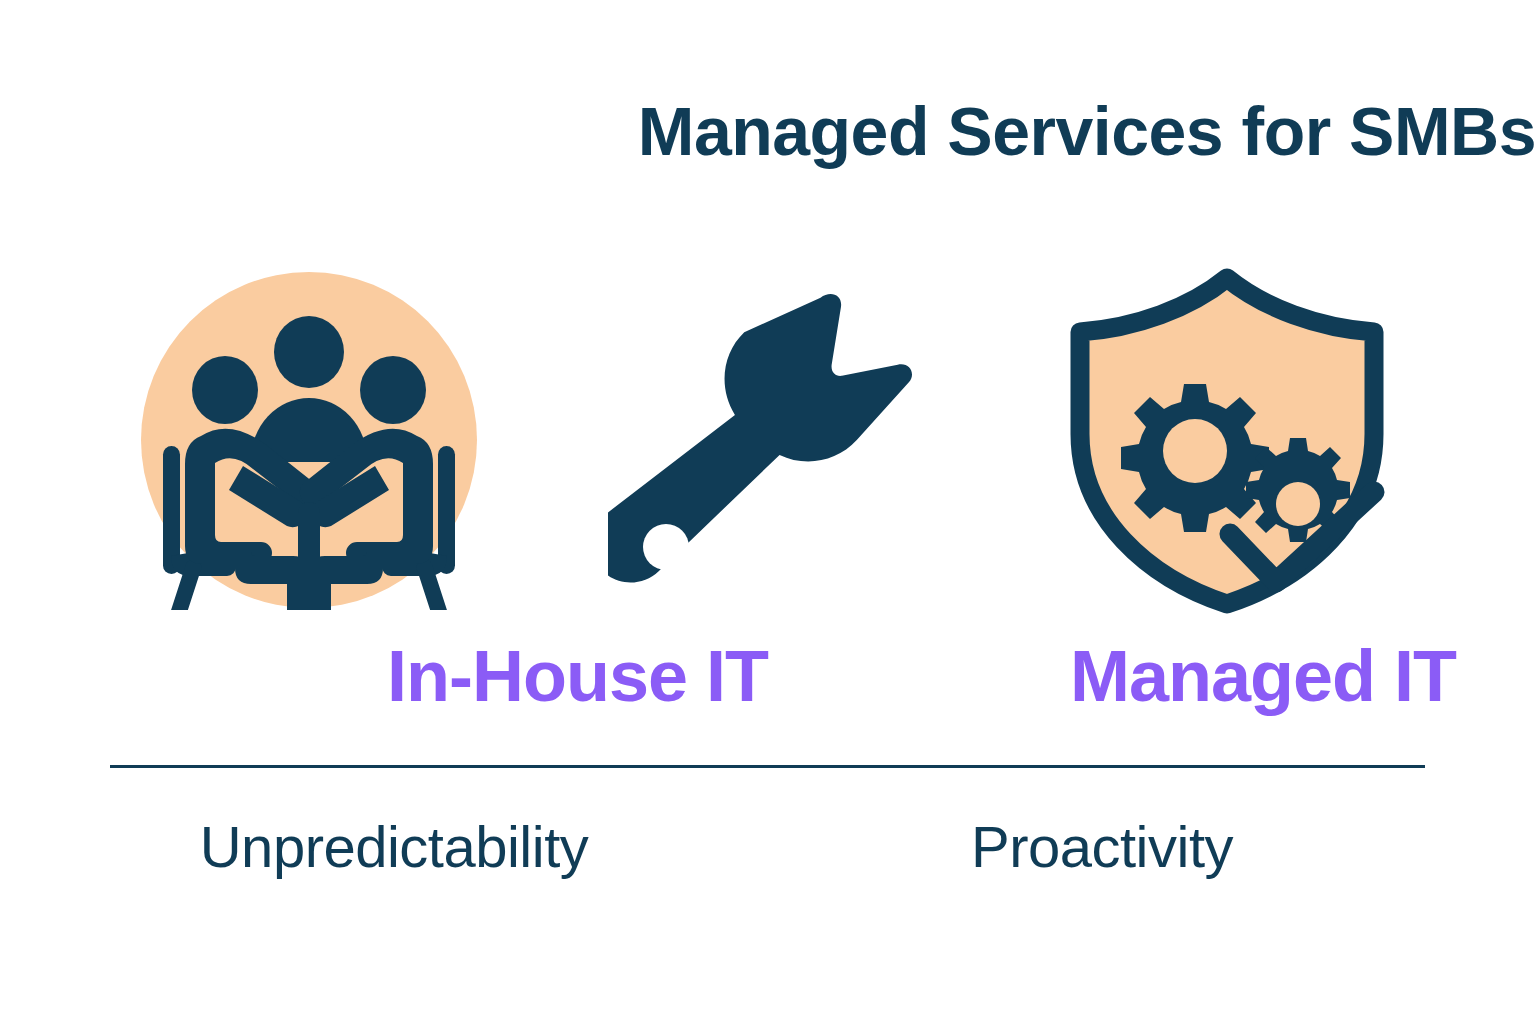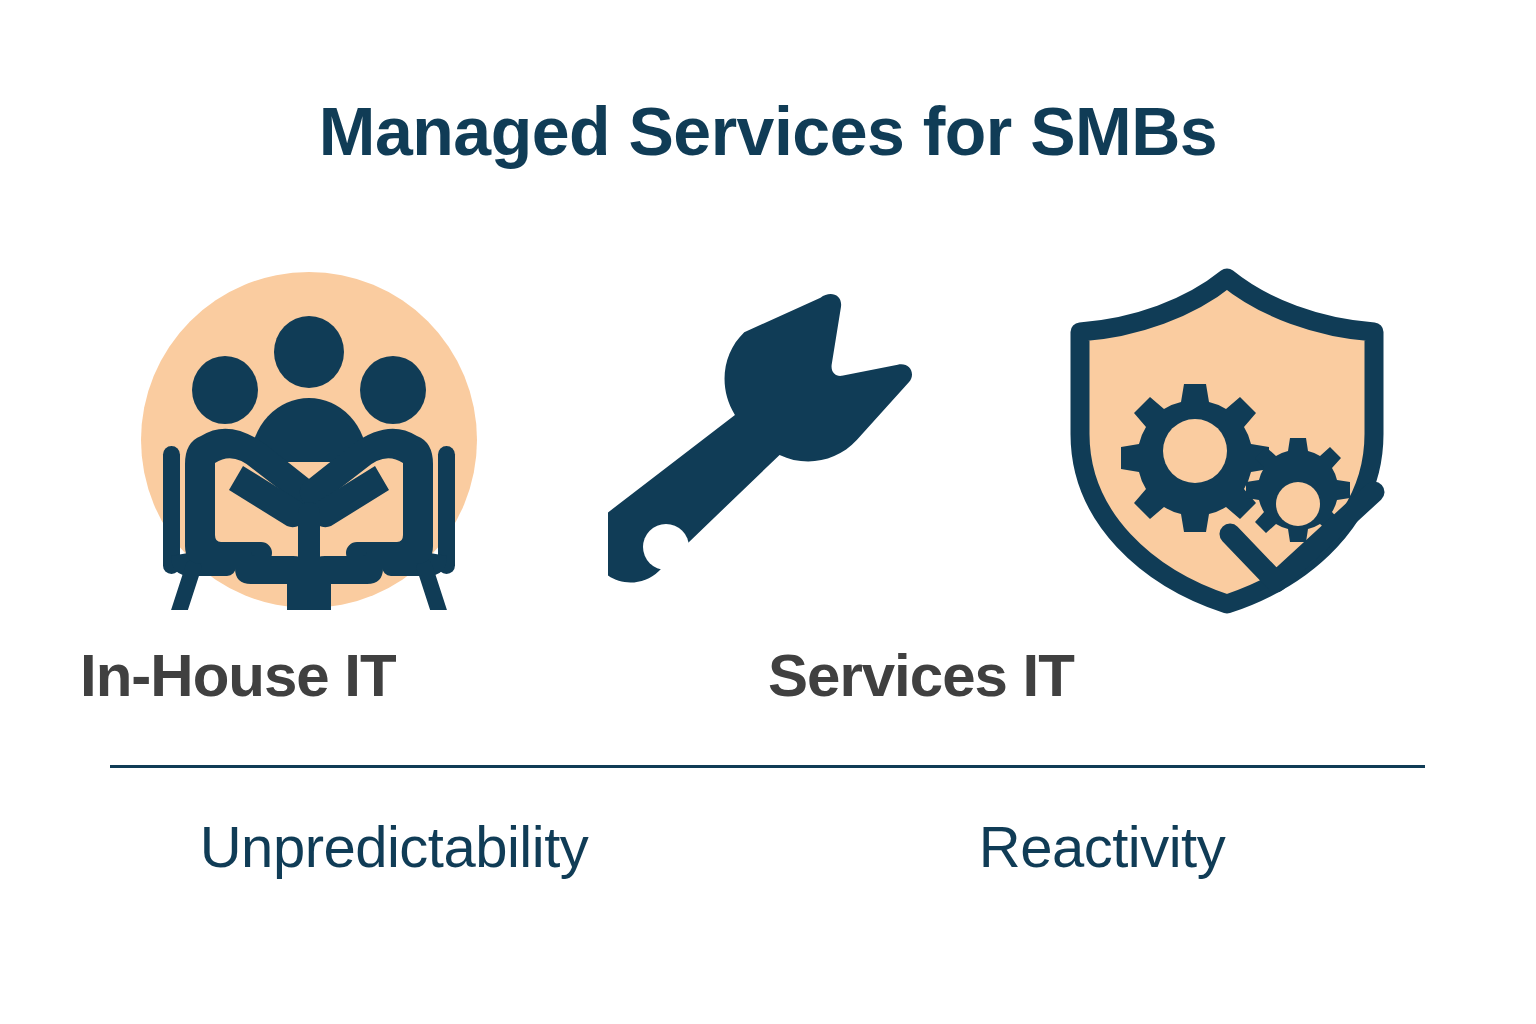--- a/index.html
+++ b/index.html
@@ -20,21 +20,21 @@
     height: 1024px;
     background: #ffffff;
   }
 
   
   .title {
     position: absolute;
     left: 0;
     top: 96px;
     width: 1536px;
-    text-align: center;
+    text-align: right;
     font-size: 68px;
     font-weight: bold;
     letter-spacing: -0.5px;
     color: #103C56;
     line-height: 1.05;
     white-space: nowrap;
   }
 
   
   .columns {
@@ -63,24 +63,24 @@
     left: 80px;
     top: 628px;
     width: 1376px;
     height: 96px;
     display: flex;
     flex-direction: row;
     align-items: center;
   }
   .label-cell {
     flex: 1 1 0;
-    text-align: left;
-    font-size: 60px;
+    text-align: right;
+    font-size: 72px;
     font-weight: bold;
-    color: #404040;
+    color: #8b5cf6;
     letter-spacing: -1px;
     white-space: nowrap;
     line-height: 1;
   }
 
   
   .divider {
     position: absolute;
     left: 110px;
     top: 765px;
@@ -217,23 +217,23 @@
         </g>
 
         <path d="M168 268 L214 316 L312 226" fill="none" stroke="#103C56" stroke-width="21" stroke-linecap="round" stroke-linejoin="round"></path>
       </svg>
     </div>
 
   </div>
 
   <div class="labels">
     <div class="label-cell">In-House IT</div>
-    <div class="label-cell">Services IT</div>
+    <div class="label-cell">Managed IT</div>
   </div>
 
   <div class="divider"></div>
 
   <div class="descriptors">
     <div class="desc-cell">Unpredictability</div>
-    <div class="desc-cell">Reactivity</div>
+    <div class="desc-cell">Proactivity</div>
   </div>
 
 </div>
 
 </body></html>

